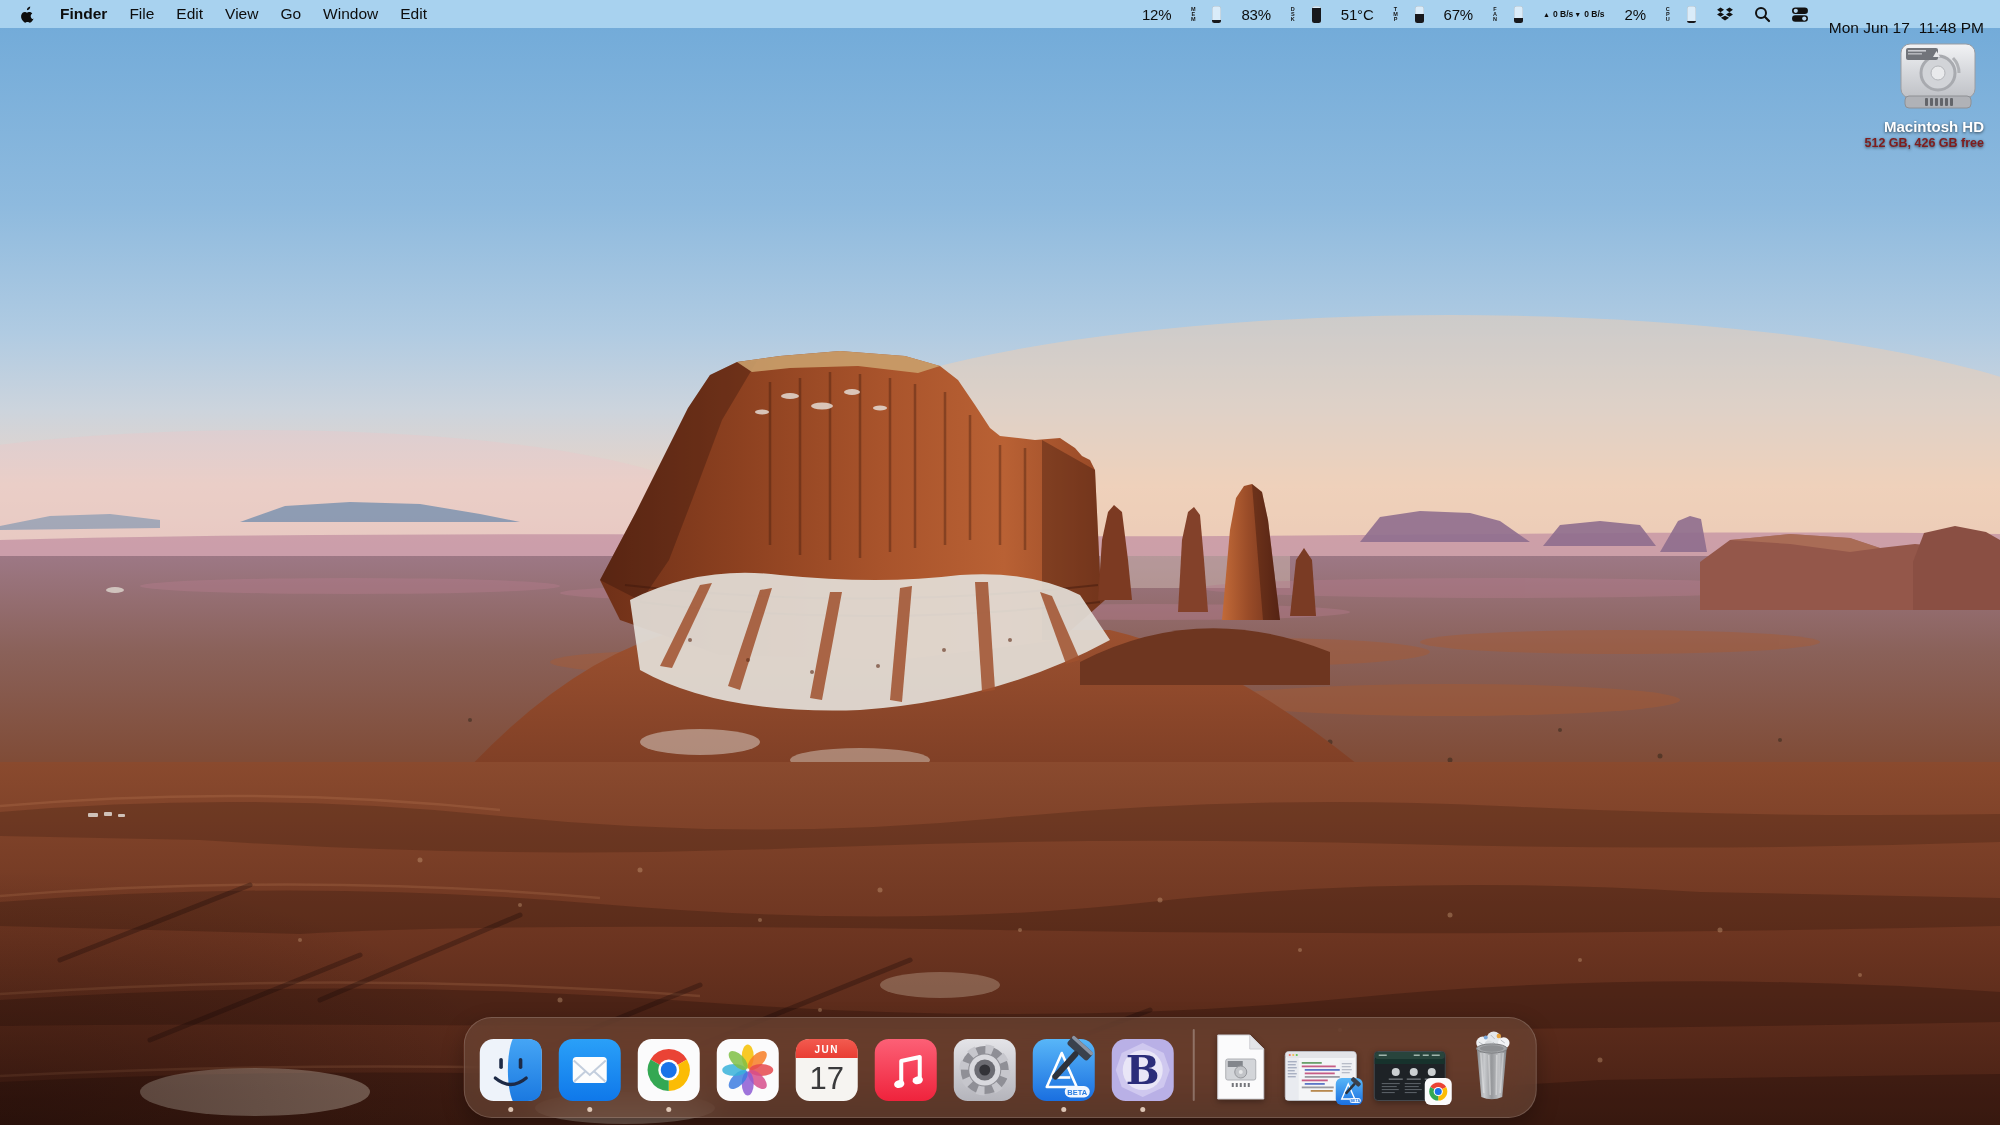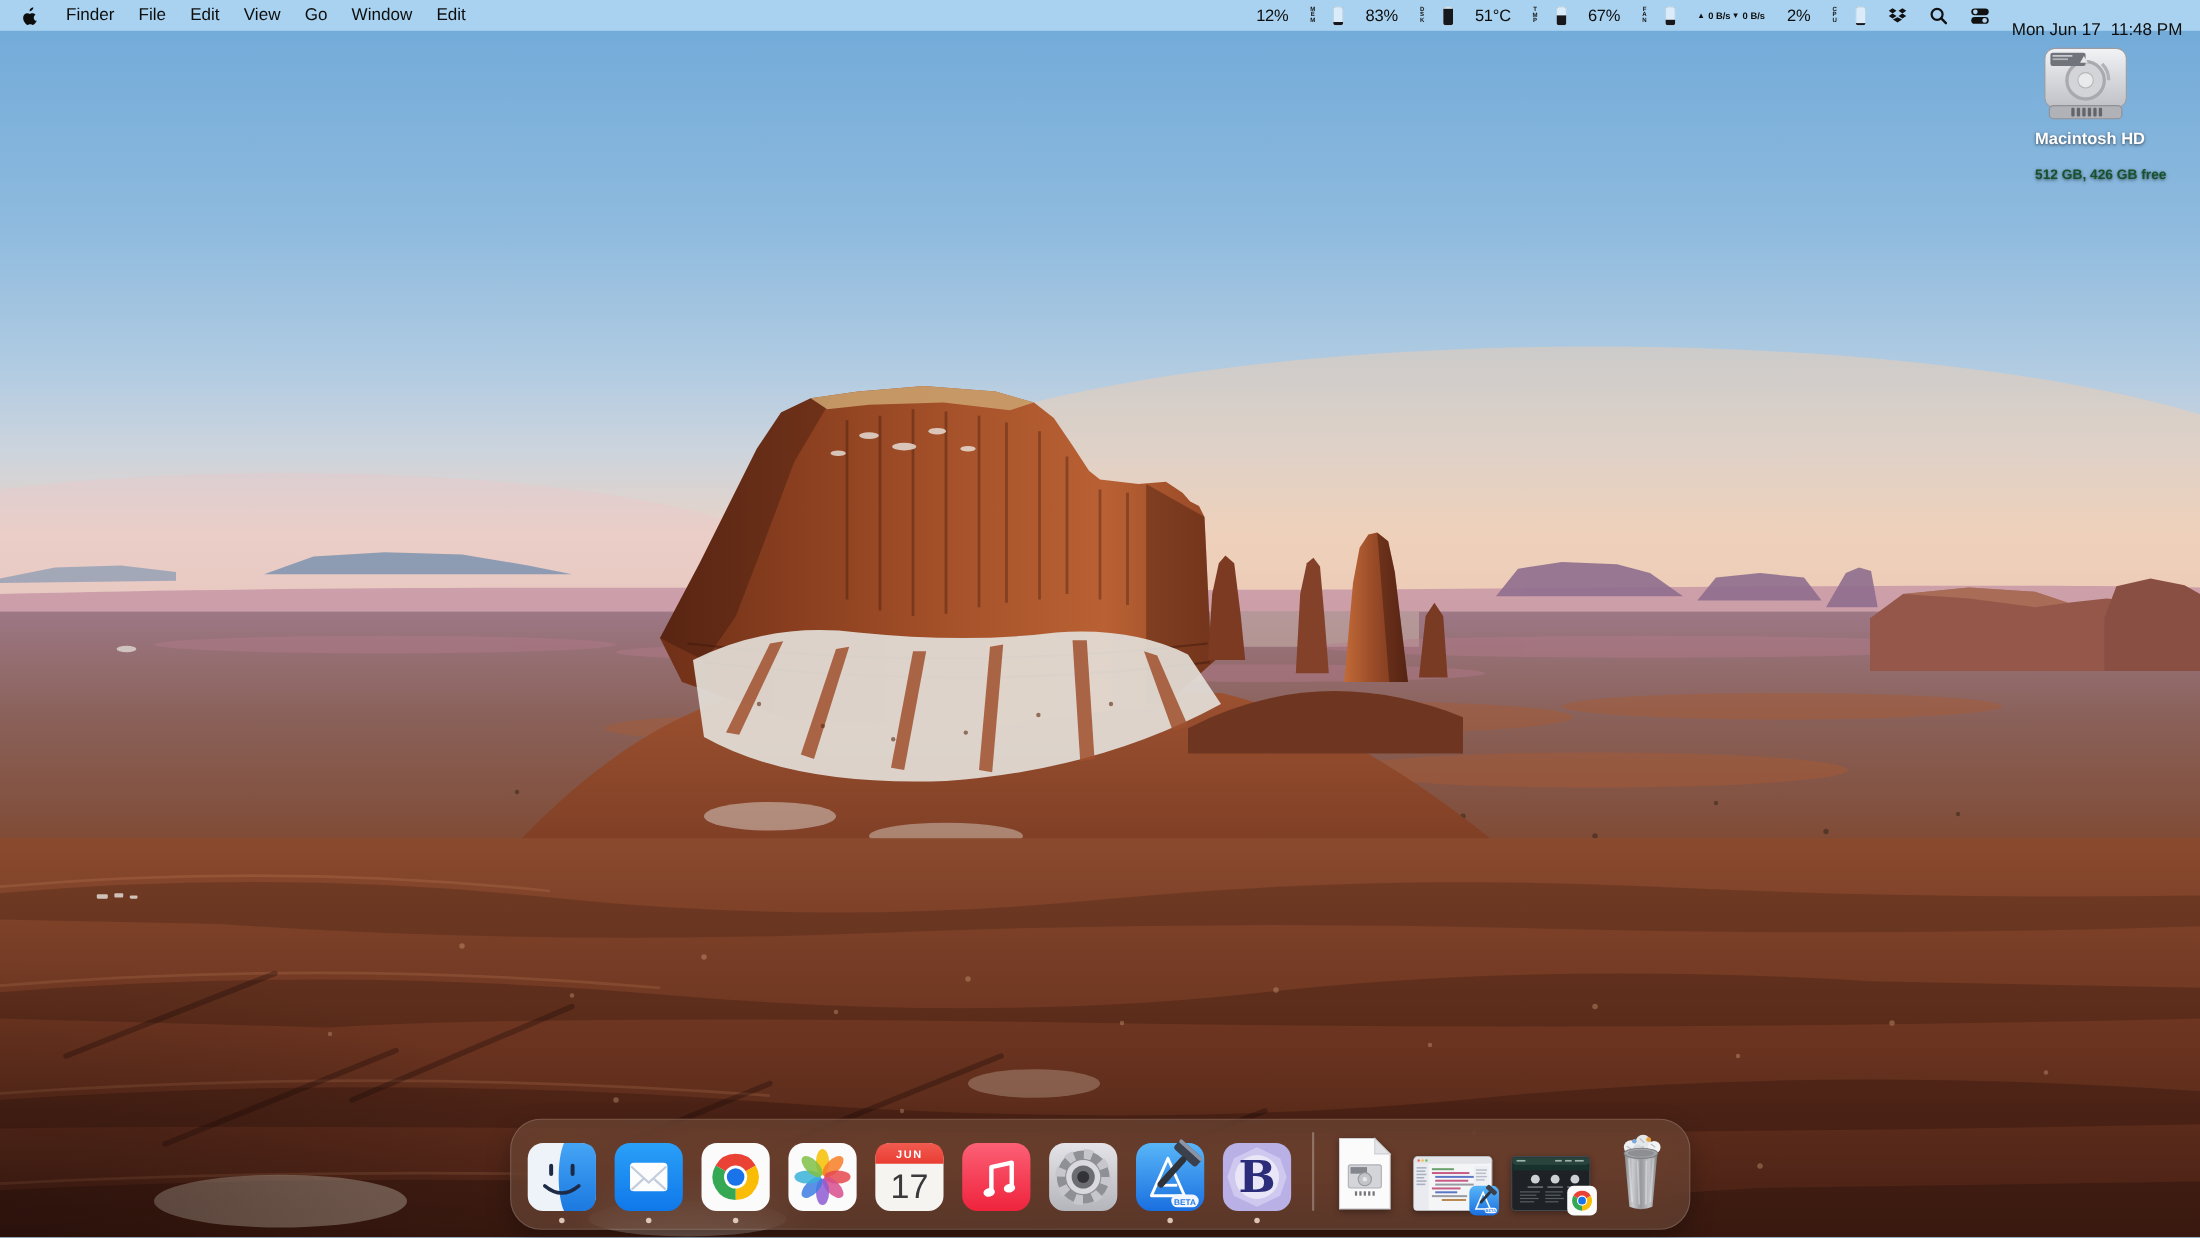--- a/index.html
+++ b/index.html
@@ -7,39 +7,39 @@
   .screen{position:relative;width:2000px;height:1125px;background:#7aa9d0;}
   .wallpaper{position:absolute;inset:0;display:block;}
 
   
   .menubar{position:absolute;top:0;left:0;right:0;height:28px;background:rgba(171,212,240,.95);
     display:flex;align-items:center;justify-content:space-between;padding:0 16px;box-sizing:border-box;
     color:#0d0d0d;font-size:15.5px;z-index:50;}
   .mb-left{display:flex;align-items:center;gap:0;}
   .apple-wrap{display:flex;align-items:center;padding:0 14px 0 4px;}
   .mitem{padding:0 11px;white-space:nowrap;}
-  .mitem.active{font-weight:400;}
+  .mitem.active{font-weight:700;}
   .mb-right{display:flex;align-items:center;gap:20px;}
   .stat{display:flex;align-items:center;gap:17px;}
   .stat-val{font-size:15px;letter-spacing:-.2px;}
   .vlabel{writing-mode:vertical-rl;text-orientation:upright;font-size:5.5px;line-height:5px;
     letter-spacing:-1px;font-weight:700;color:#141414;height:17px;margin-left:2px;}
   .gauge{position:relative;width:9px;height:17px;background:rgba(252,253,255,.6);border-radius:2.5px;
     overflow:hidden;box-shadow:inset 0 0 0 .5px rgba(0,0,0,.18);}
   .gauge-fill{position:absolute;bottom:0;left:0;right:0;background:#17181c;}
   .net{display:flex;flex-direction:row;justify-content:center;gap:1px;font-size:8.5px;font-weight:600;line-height:9px;}
   .net-row{display:flex;align-items:center;gap:3px;white-space:nowrap;}
   .net-arrow{font-size:7px;}
   .mb-iconbtn{display:flex;align-items:center;}
   .clock{display:flex;gap:9px;white-space:nowrap;font-size:15.5px;margin-top:27px;}
 
   
-  .hd{position:absolute;top:38px;right:0;width:150px;display:flex;flex-direction:column;align-items:flex-start;z-index:10;cursor:default;}
+  .hd{position:absolute;top:38px;right:16px;width:150px;display:flex;flex-direction:column;align-items:flex-end;z-index:10;cursor:default;}
   .hd-label{margin-top:4px;color:#fff;font-weight:700;font-size:15px;text-shadow:0 1px 3px rgba(0,0,0,.65);text-align:center;}
-  .hd-info{color:#14532d;font-weight:700;font-size:12.5px;text-shadow:0 1px 3px rgba(0,0,0,.6);text-align:center;margin-top:17px;}
+  .hd-info{color:#7f1d1d;font-weight:700;font-size:12.5px;text-shadow:0 1px 3px rgba(0,0,0,.6);text-align:center;margin-top:1px;}
 
   
   .dock{position:absolute;left:50%;bottom:7px;transform:translateX(-50%);
     display:flex;align-items:flex-end;gap:17px;padding:11px 15px 16px;
     background:rgba(106,76,62,.6);border:1px solid rgba(255,255,255,.16);border-radius:28px;
     backdrop-filter:blur(18px) saturate(140%);box-shadow:0 8px 22px rgba(0,0,0,.28);z-index:40;}
   .dock-item{position:relative;flex:0 0 auto;}
   .dock-item svg{display:block;overflow:visible;}
   .dot{position:absolute;bottom:-11px;left:50%;transform:translateX(-50%);width:5px;height:5px;border-radius:50%;
     background:rgba(243,222,206,.85);}

